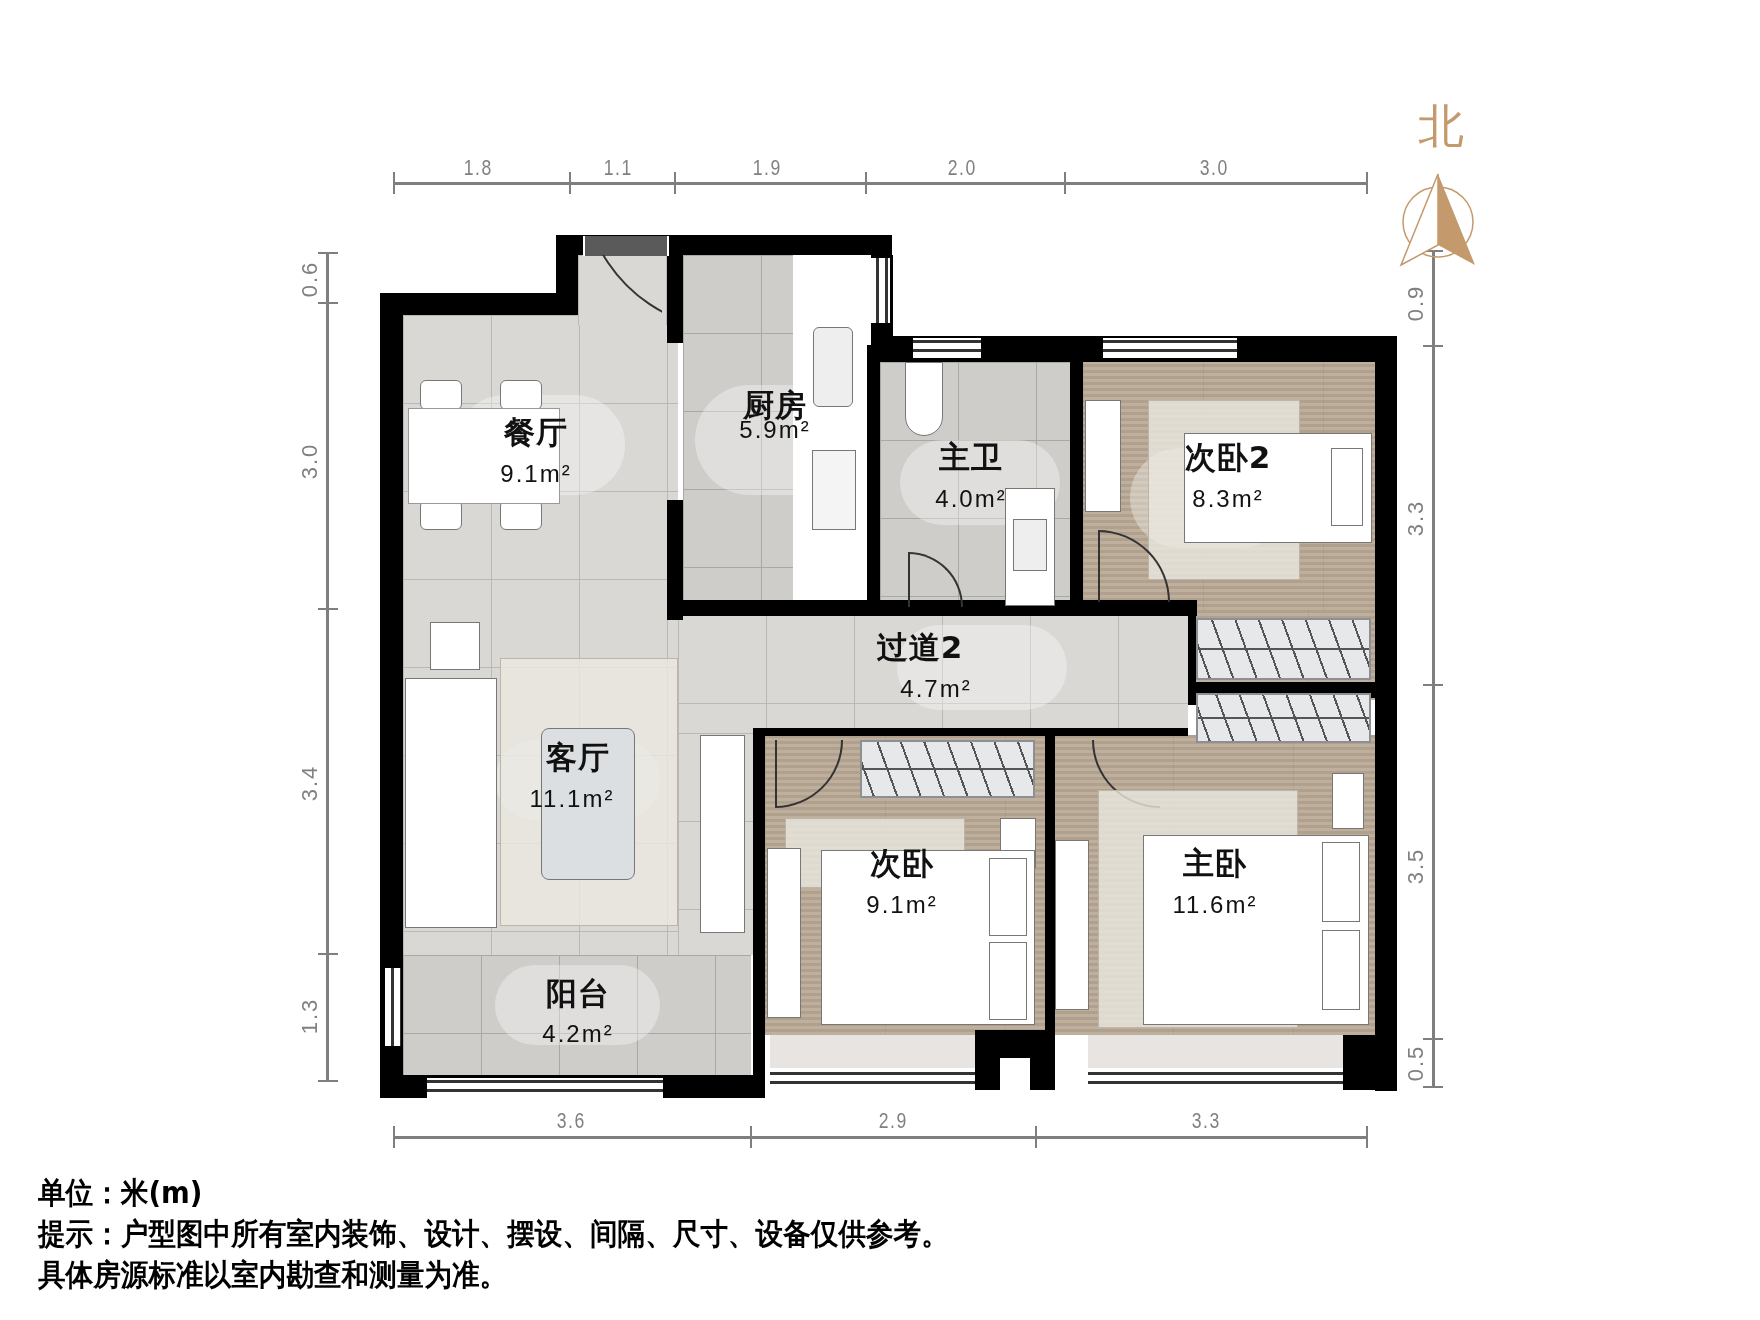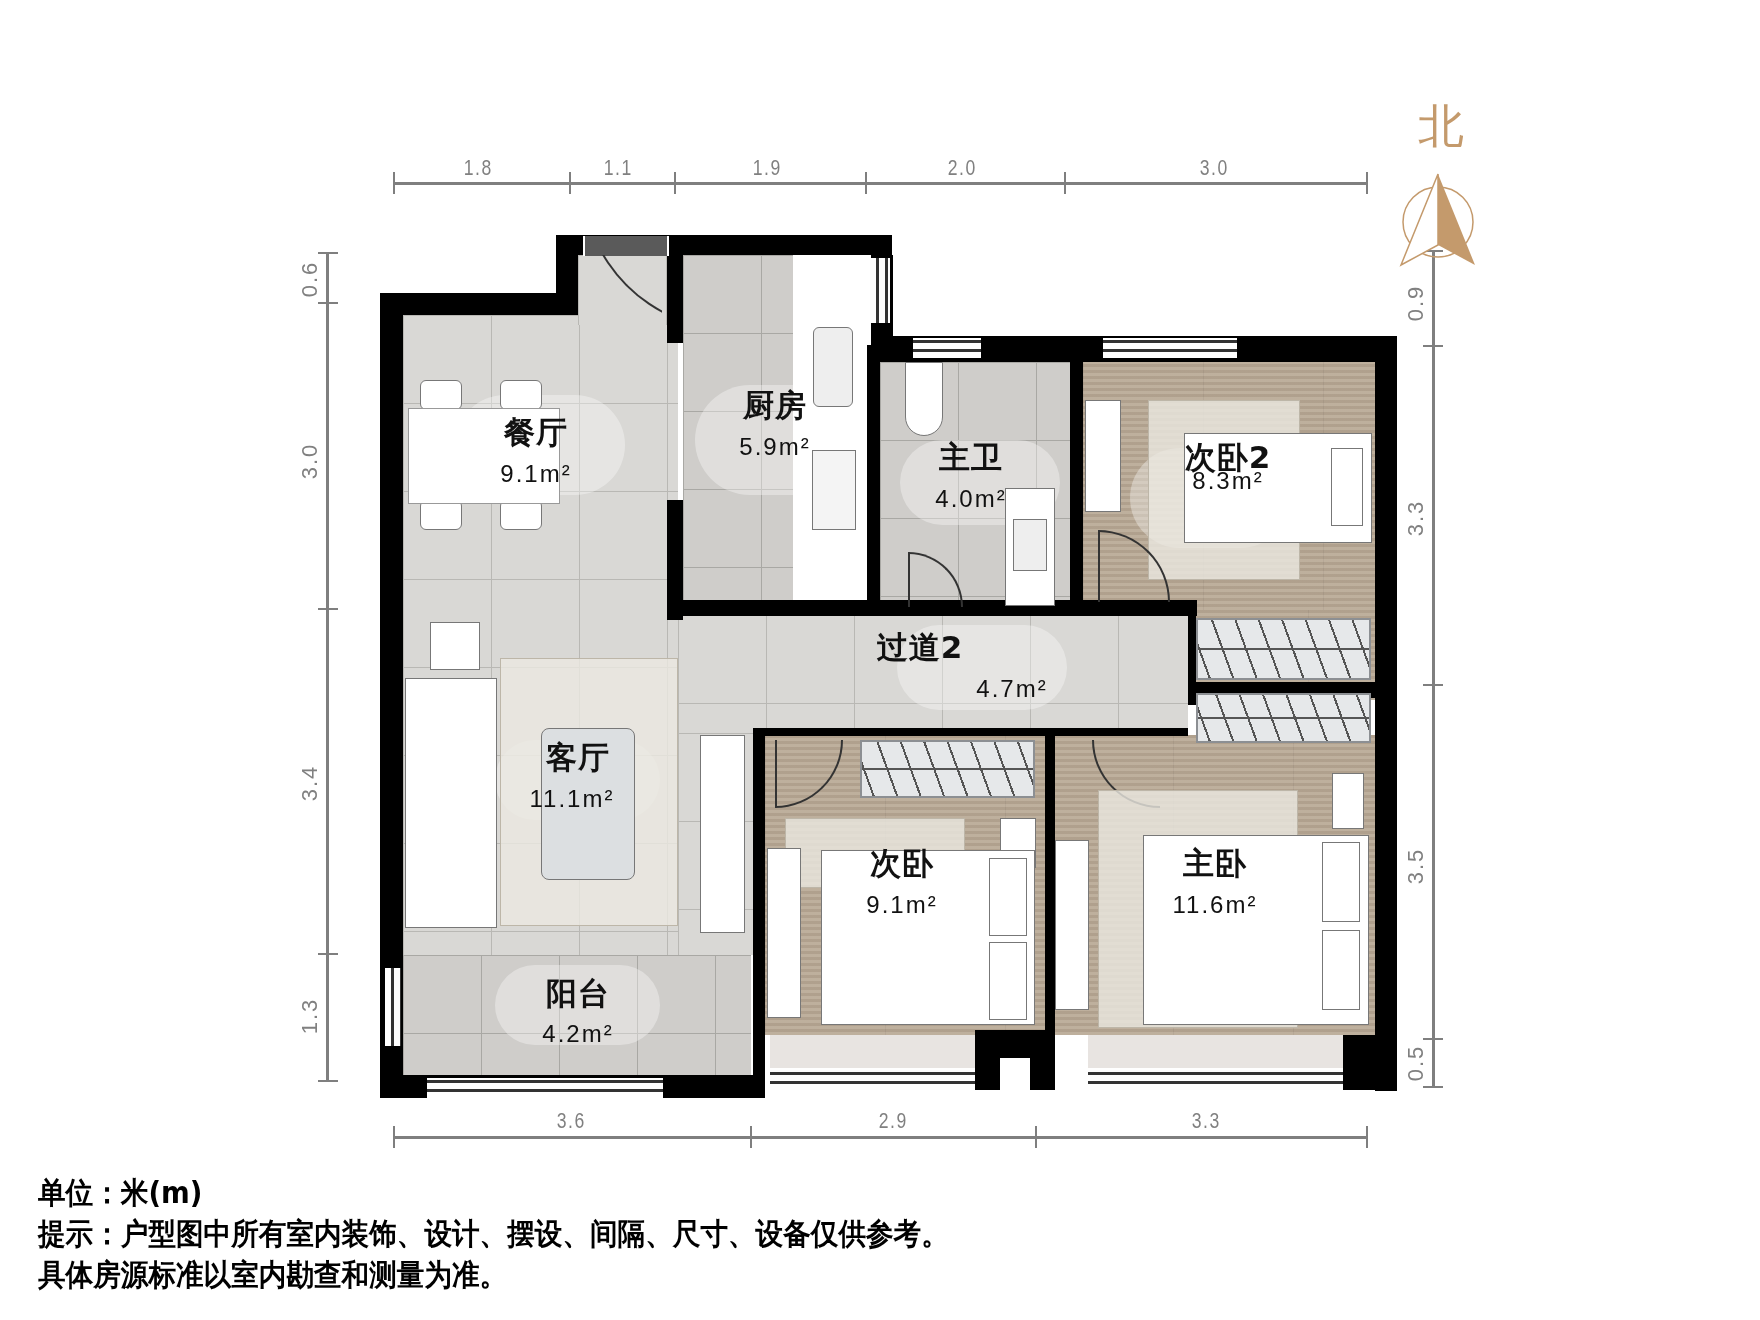--- a/index.html
+++ b/index.html
@@ -213,30 +213,30 @@
   <div class="furn" style="left:1332px; top:773px; width:32px; height:56px;"></div>
   <div class="furn" style="left:1055px; top:840px; width:34px; height:170px;"></div>
   <div class="furn" style="left:1143px; top:835px; width:226px; height:190px;"></div>
   <div class="furn" style="left:1322px; top:842px; width:38px; height:80px;"></div>
   <div class="furn" style="left:1322px; top:930px; width:38px; height:80px;"></div>
 
   <div class="room-name" style="left:536px; top:412px;">餐厅</div>
   <div class="room-area" style="left:536px; top:460px;">9.1m²</div>
 
   <div class="room-name" style="left:775px; top:385px;">厨房</div>
-  <div class="room-area" style="left:775px; top:433px;">5.9m²</div>
+  <div class="room-area" style="left:775px; top:416px;">5.9m²</div>
 
   <div class="room-name" style="left:971px; top:437px;">主卫</div>
   <div class="room-area" style="left:971px; top:485px;">4.0m²</div>
 
   <div class="room-name" style="left:1228px; top:437px;">次卧2</div>
-  <div class="room-area" style="left:1228px; top:467px;">8.3m²</div>
+  <div class="room-area" style="left:1228px; top:485px;">8.3m²</div>
 
   <div class="room-name" style="left:920px; top:627px;">过道2</div>
-  <div class="room-area" style="left:1012px; top:675px;">4.7m²</div>
+  <div class="room-area" style="left:936px; top:675px;">4.7m²</div>
 
   <div class="room-name" style="left:578px; top:737px;">客厅</div>
   <div class="room-area" style="left:572px; top:785px;">11.1m²</div>
 
   <div class="room-name" style="left:902px; top:843px;">次卧</div>
   <div class="room-area" style="left:902px; top:891px;">9.1m²</div>
 
   <div class="room-name" style="left:1215px; top:843px;">主卧</div>
   <div class="room-area" style="left:1215px; top:891px;">11.6m²</div>
 

